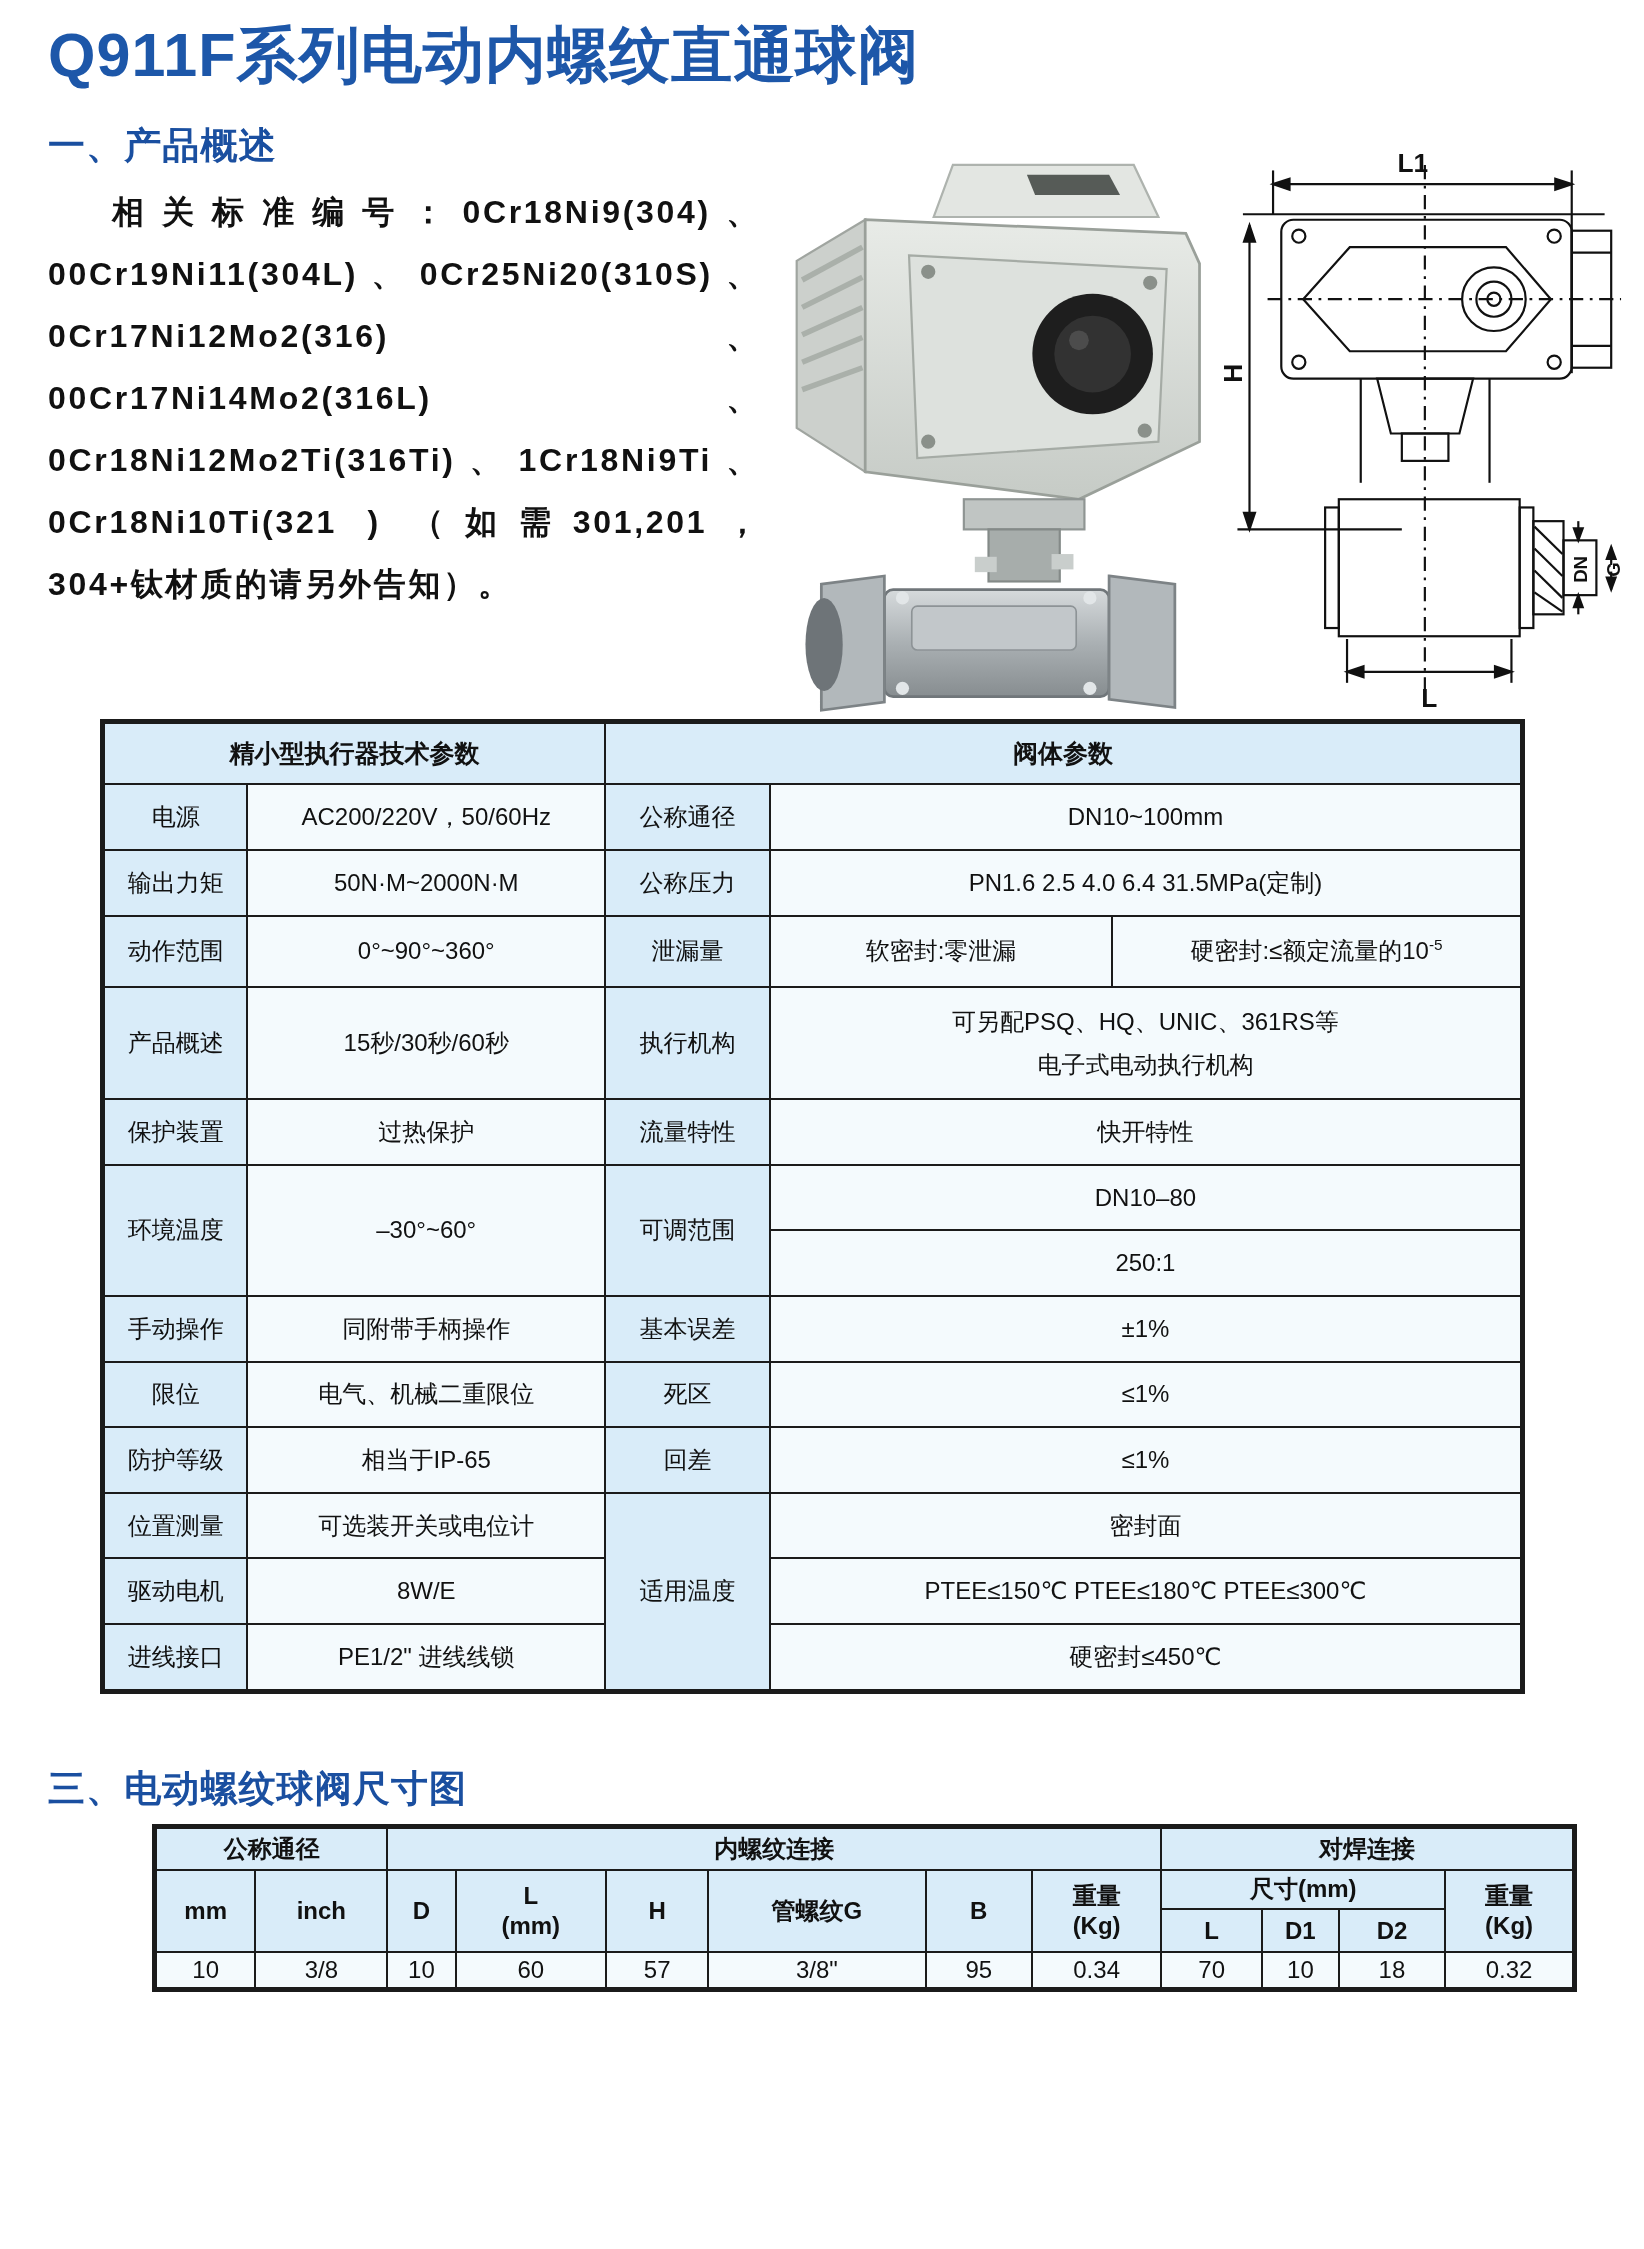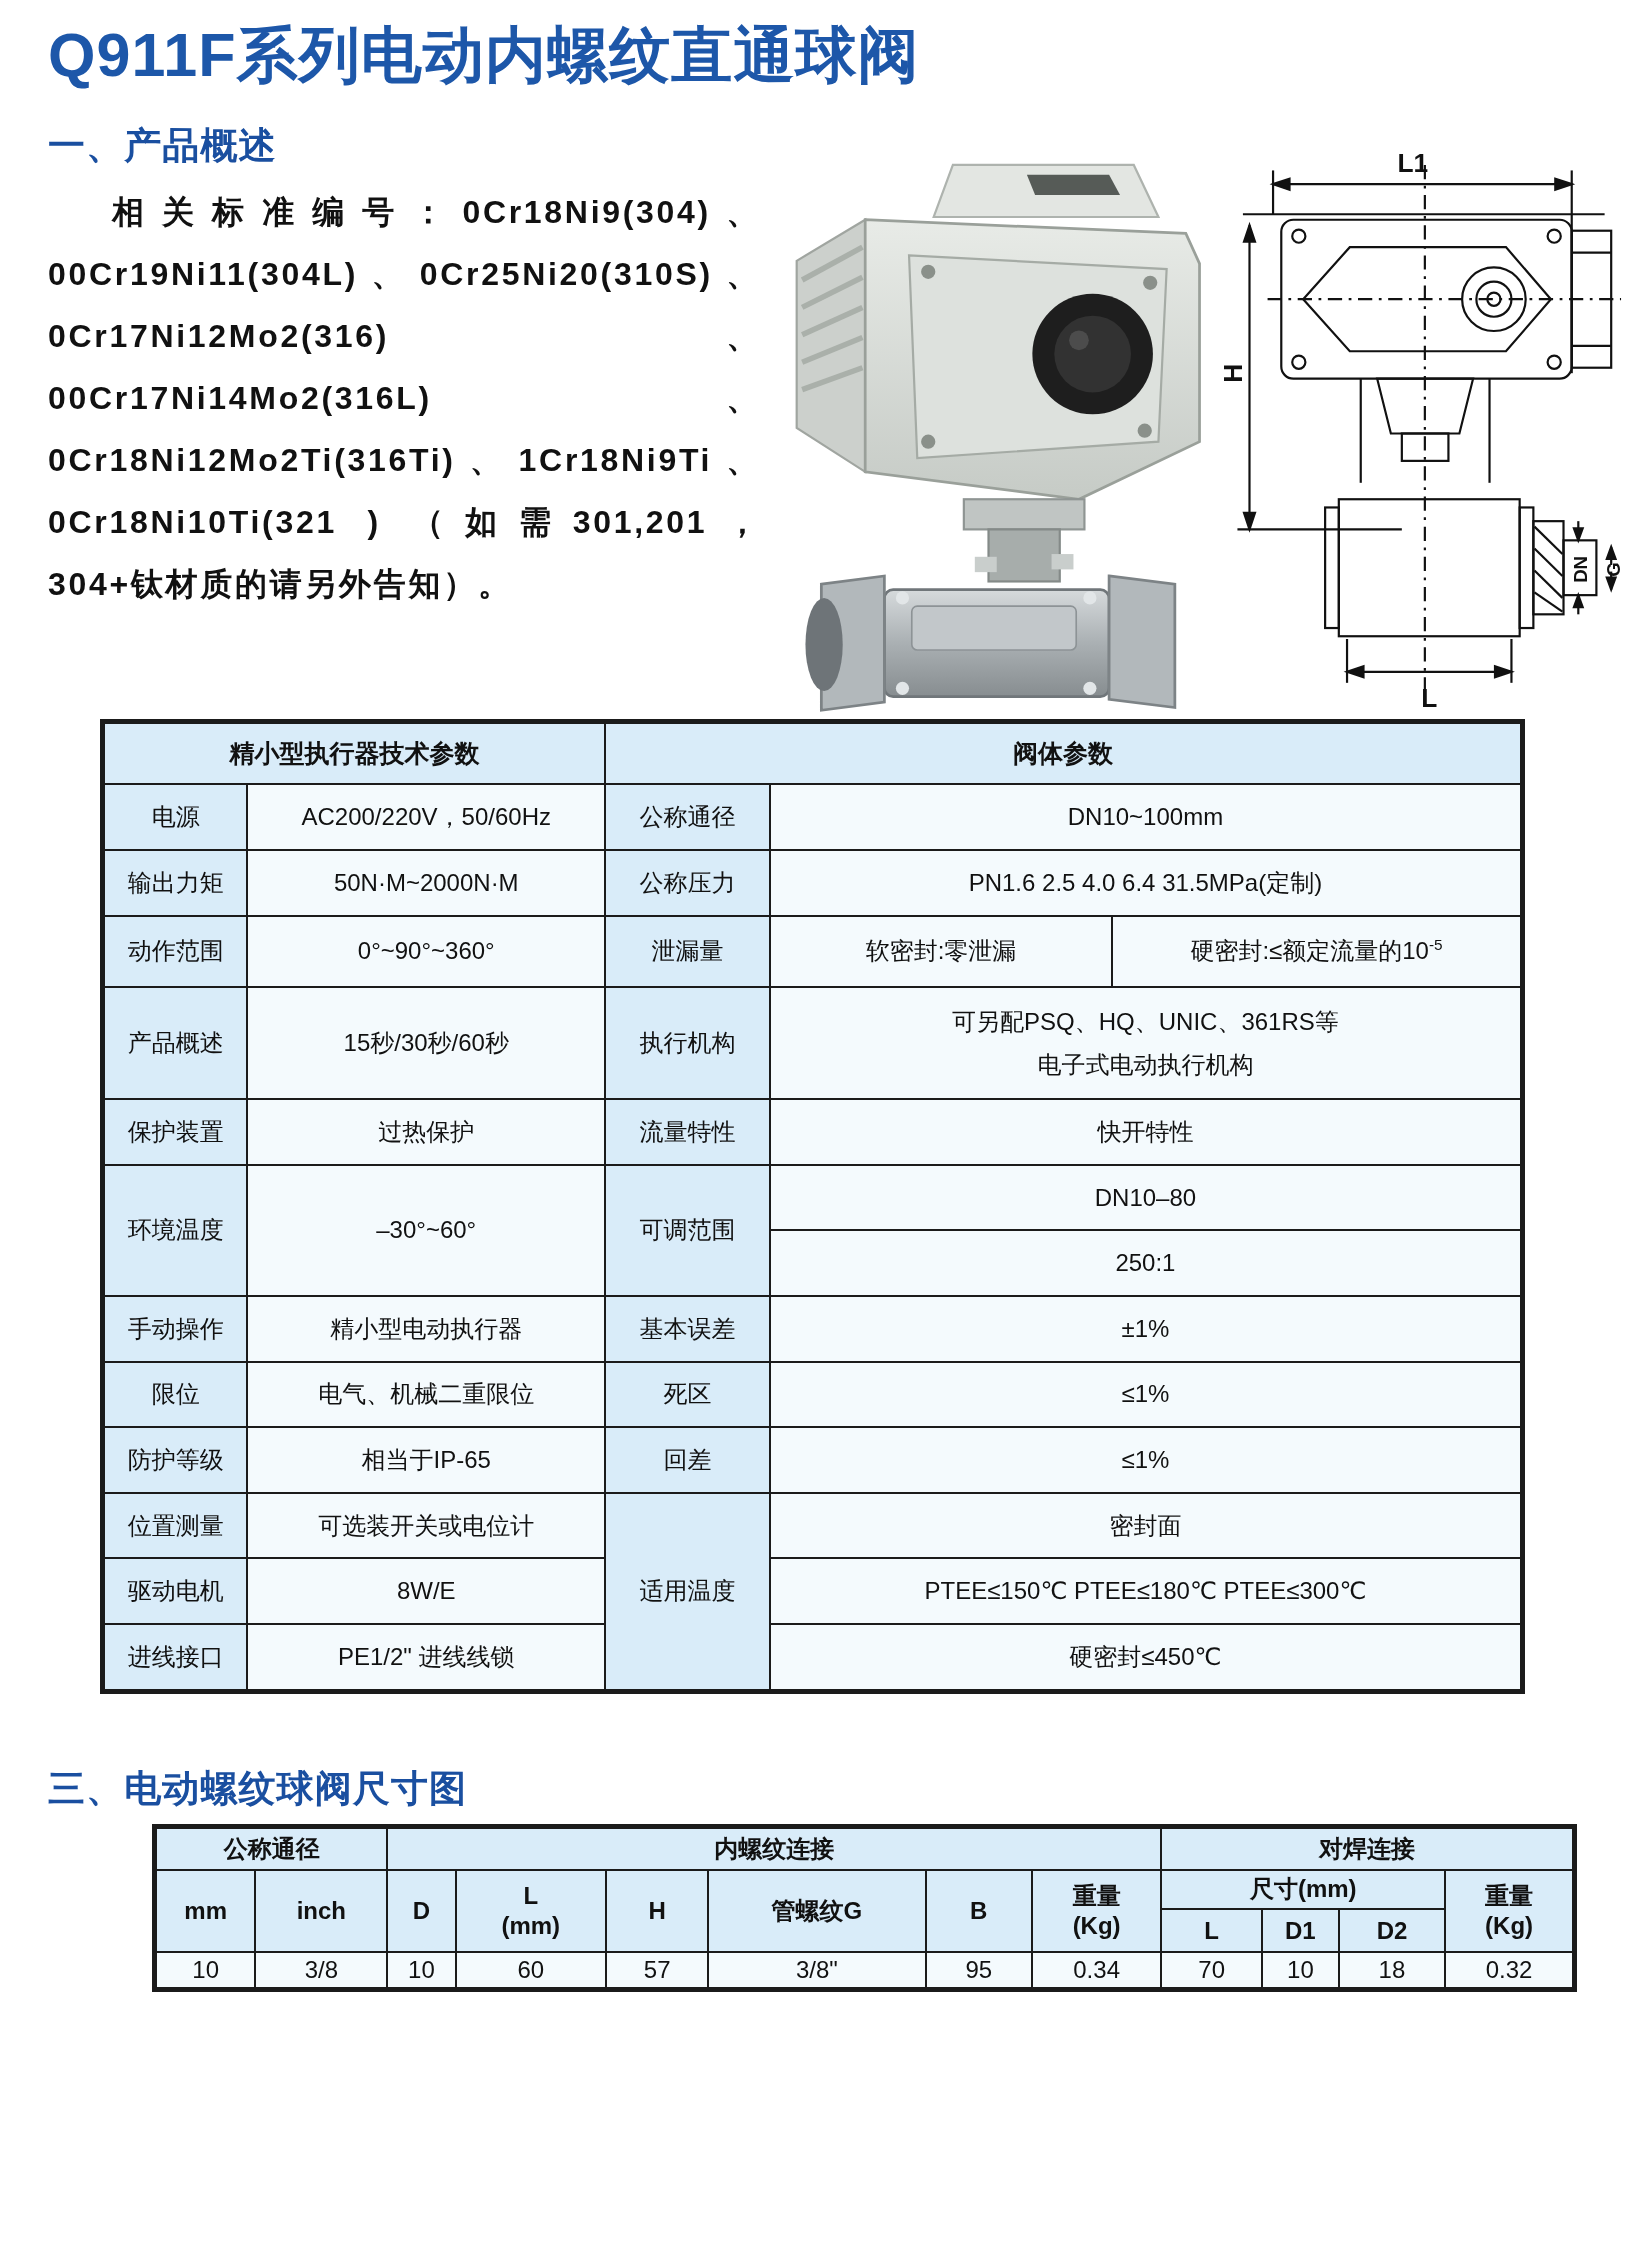--- a/index.html
+++ b/index.html
@@ -236,21 +236,21 @@
       <td class="lbl" rowspan="2">环境温度</td>
       <td class="val" rowspan="2">–30°~60°</td>
       <td class="lbl" rowspan="2">可调范围</td>
       <td class="val" colspan="2">DN10–80</td>
     </tr>
     <tr>
       <td class="val" colspan="2">250:1</td>
     </tr>
     <tr>
       <td class="lbl">手动操作</td>
-      <td class="val">精小型电动执行器</td>
+      <td class="val">同附带手柄操作</td>
       <td class="lbl">基本误差</td>
       <td class="val" colspan="2">±1%</td>
     </tr>
     <tr>
       <td class="lbl">限位</td>
       <td class="val">电气、机械二重限位</td>
       <td class="lbl">死区</td>
       <td class="val" colspan="2">≤1%</td>
     </tr>
     <tr>

